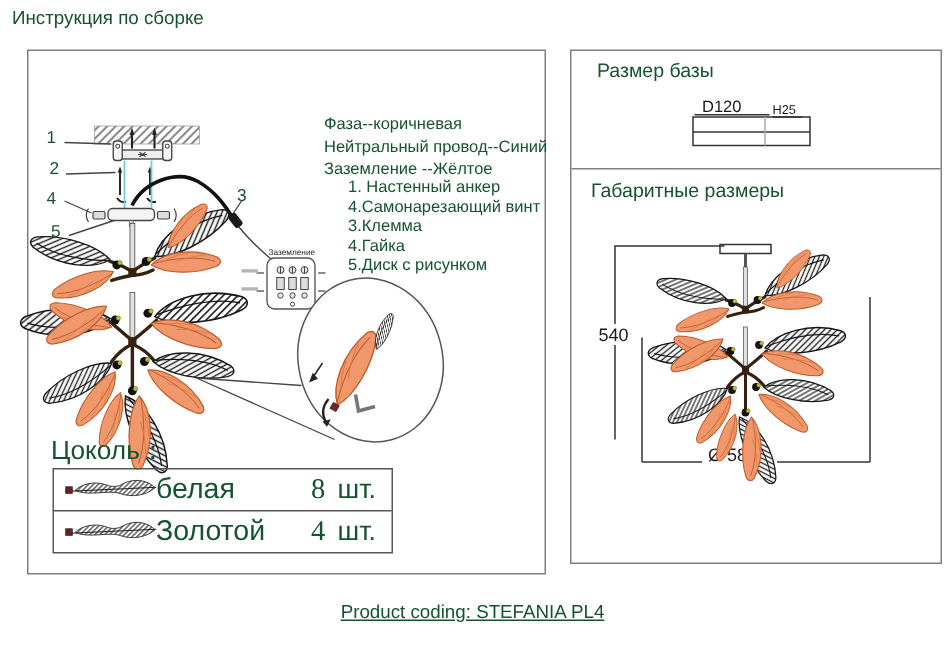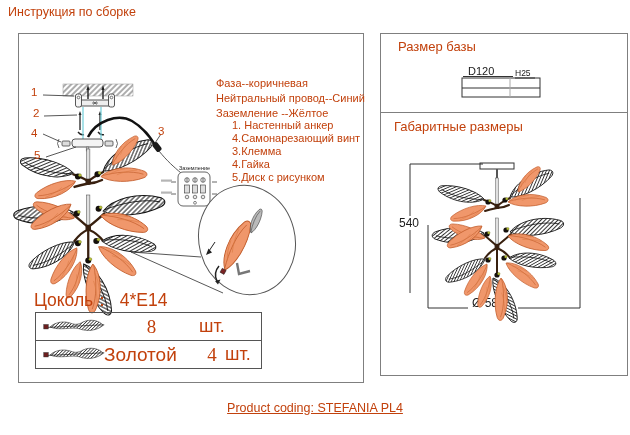--- a/index.html
+++ b/index.html
@@ -1,17 +1,17 @@
 <!DOCTYPE html>
 <html><head>
 <meta charset="utf-8">
 <style>
   html,body{margin:0;padding:0;background:#fff;}
   .page{position:relative;width:630px;height:435px;background:#fff;overflow:hidden;
-        font-family:"Liberation Sans","DejaVu Sans",sans-serif;color:#c2410c;}
+        font-family:"Liberation Sans","DejaVu Sans",sans-serif;color:#14532d;}
   .abs{position:absolute;}
   .page-title{left:8px;top:5px;font-size:12.5px;}
   .main-box{left:18px;top:33px;width:344px;height:348px;border:1px solid #7f7f7f;}
   .right-panel{left:380px;top:33px;width:246px;height:341px;border:1px solid #7f7f7f;}
   .right-divider{position:absolute;left:0;top:78px;width:100%;height:0;border-top:1px solid #7f7f7f;}
   .sec-title{font-size:13px;}
   .wire-block{left:216px;top:76px;font-size:11px;line-height:15px;}
   .parts-block{left:232px;top:119px;font-size:11px;line-height:13px;}
   .callout-num{font-size:11.5px;}
   .socket-line{left:34px;top:288px;font-size:17.5px;display:flex;gap:9px;align-items:center;}
@@ -224,28 +224,28 @@
   <div class="abs parts-block">
     <div>1. Настенный анкер</div>
     <div>4.Самонарезающий винт</div>
     <div>3.Клемма</div>
     <div>4.Гайка</div>
     <div>5.Диск с рисунком</div>
   </div>
 
   <div class="abs socket-line">
     <span>Цоколь：</span>
-    <span>4*E14</span>
   </div>
 
   <div class="abs leaf-table">
     <div class="leaf-row first">
       <svg style="position:relative;left:6px;width:64px;height:22px" viewBox="-9 -11 72 22">
           <use href="#tleaf"></use>
         </svg>
+      <span class="nm">белая</span>
       <span class="qty">8</span>
       <span class="unit">шт.</span>
     </div>
     <div class="leaf-row">
       <svg style="position:relative;left:6px;width:64px;height:22px" viewBox="-9 -11 72 22">
           <use href="#tleaf"></use>
         </svg>
       <span class="nm">Золотой</span>
       <span class="qty">4</span>
       <span class="unit">шт.</span>

